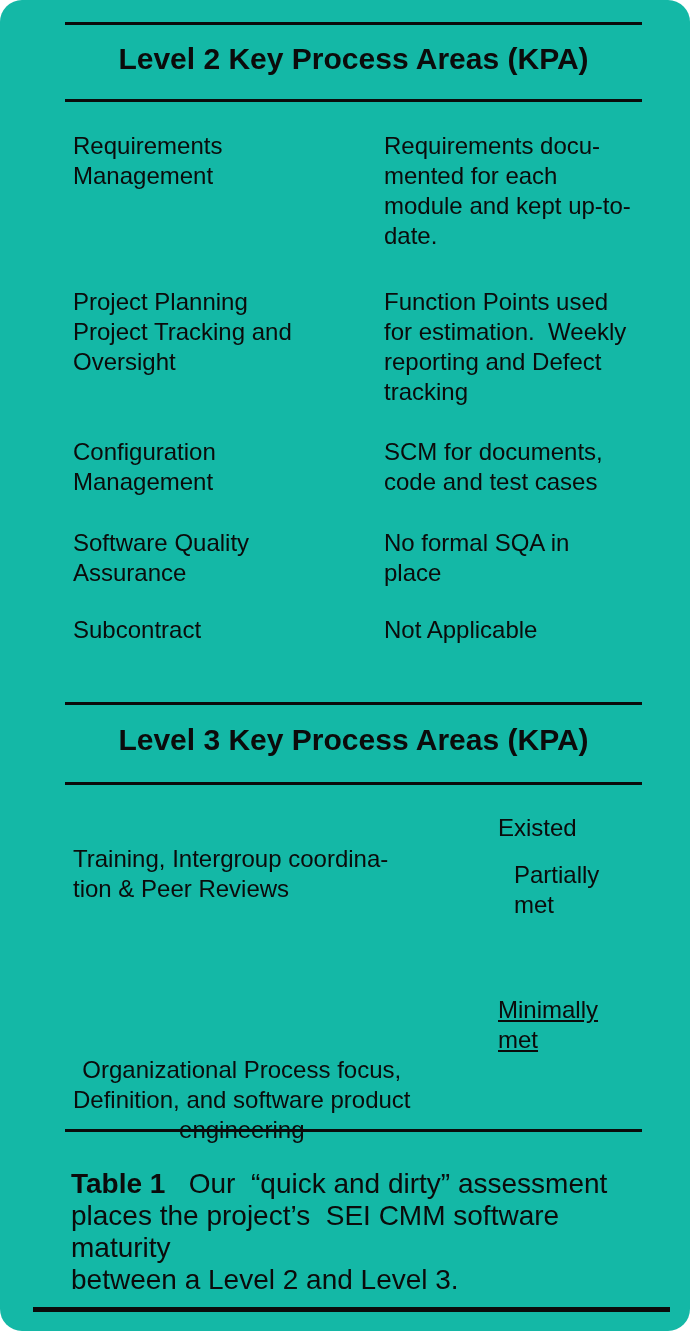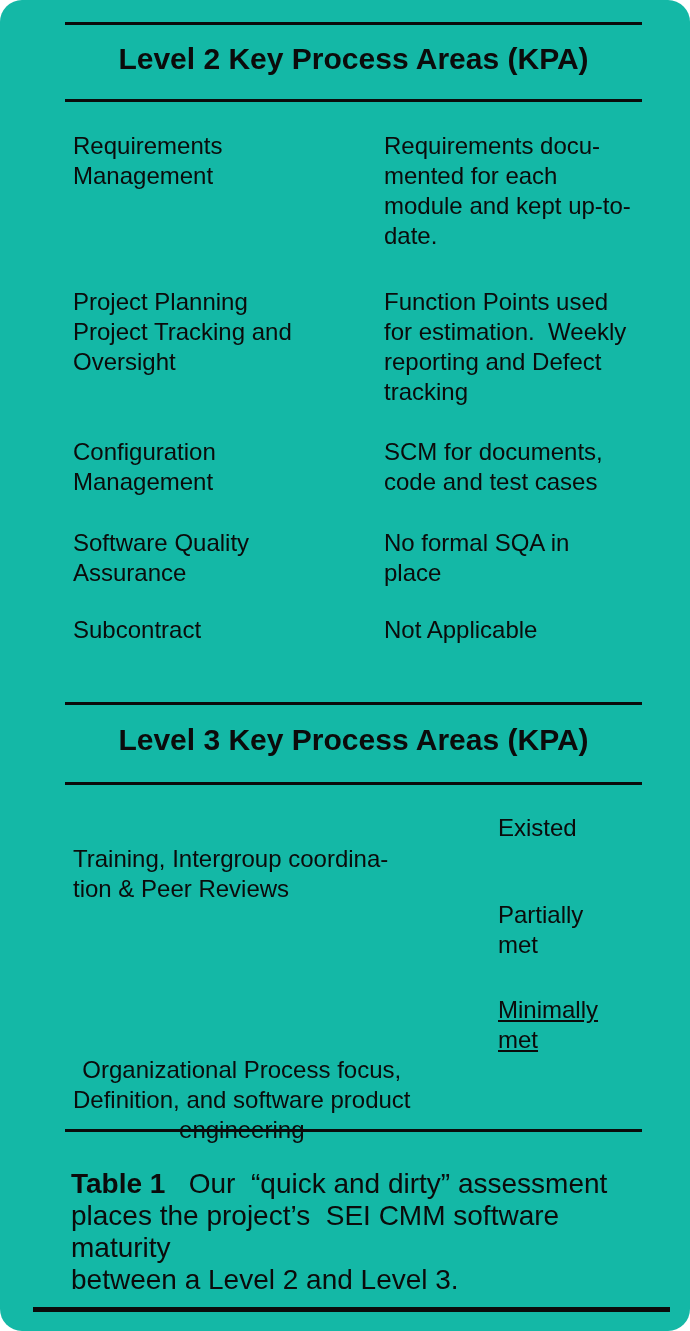--- a/index.html
+++ b/index.html
@@ -99,21 +99,21 @@
   <div class="cell status-col-l2" style="top:615px;">Not Applicable</div>
 
   <div class="rule" style="top:702px;"></div>
   <div class="section-title" style="top:723px;">Level 3 Key Process Areas (KPA)</div>
   <div class="rule" style="top:782px;"></div>
 
   <div class="cell kpa-col" style="top:813px;margin-top:31px;">Training, Intergroup coordina-
 tion &amp; Peer Reviews</div>
   <div class="cell status-col-l3" style="top:813px;">Existed</div>
 
-  <div class="cell status-col-l3" style="top:900px;">Partially
+  <div class="cell status-col-l3" style="top:860px;margin-left:16px;">Partially
 met</div>
 
   <div class="cell kpa-col" style="top:1055px;text-align:center;">Organizational Process focus,
 Definition, and software product
 engineering</div>
   <div class="cell status-col-l3" style="top:995px;text-decoration:underline;">Minimally
 met</div>
 
   <div class="rule" style="top:1129px;"></div>
   <div class="caption"><span class="cap-label">Table 1</span><span>   Our  “quick and dirty” assessment

